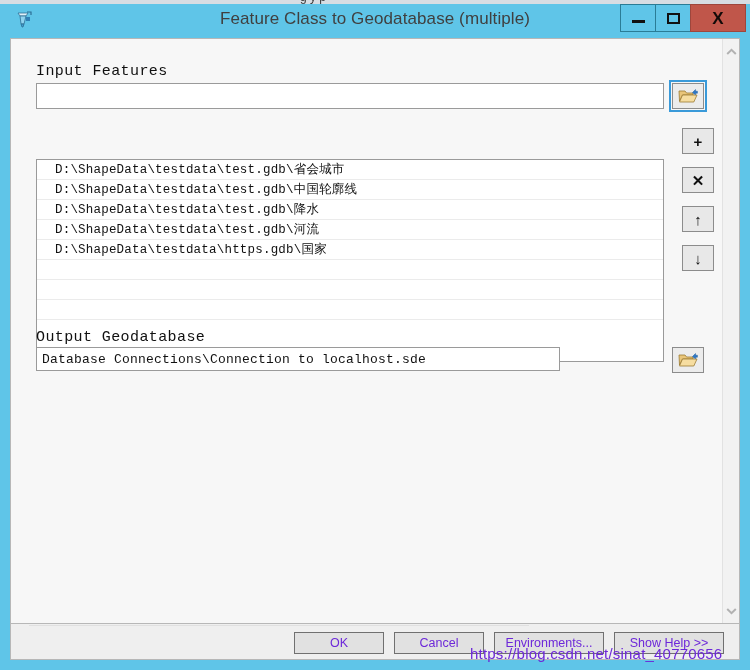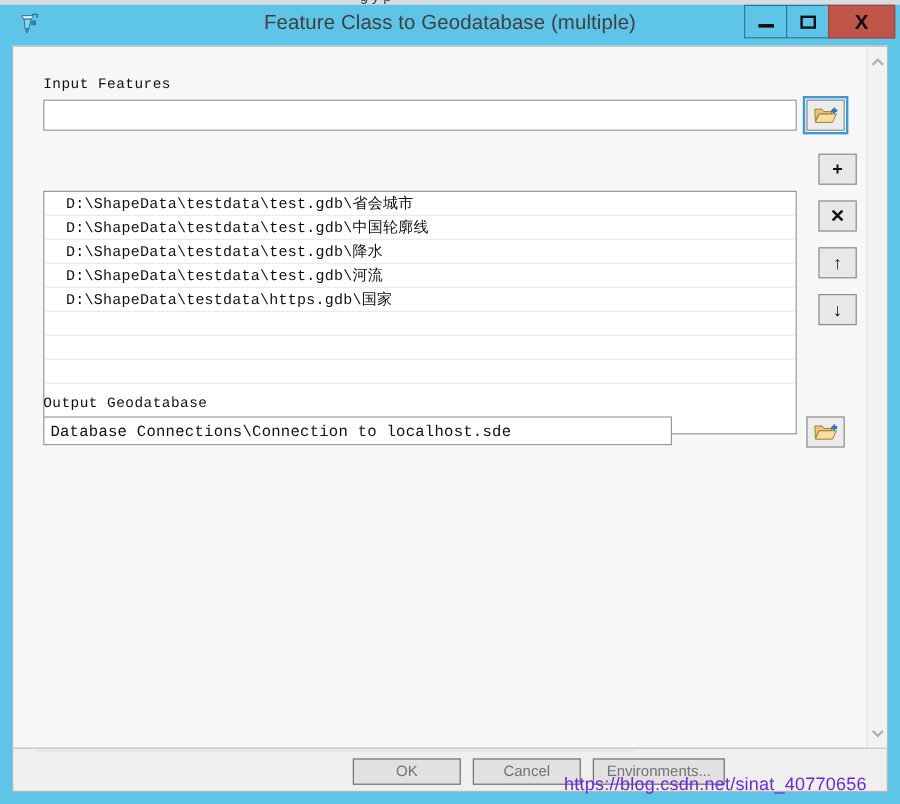--- a/index.html
+++ b/index.html
@@ -135,21 +135,21 @@
     width: 13px; height: 0px;
     background: #cdcdcd;
   }
 
   
   .mono {
     font-family: "Liberation Mono", "DejaVu Sans Mono", monospace;
   }
   .field-label {
     position: absolute;
-    font-size: 12px;
+    font-size: 15px;
     color: #101010;
     letter-spacing: 0.4px;
     white-space: nowrap;
   }
   .text-input {
     position: absolute;
     background: #ffffff;
     border: 1px solid #9a9a9a;
     box-sizing: border-box;
     font-size: 13px;
@@ -234,21 +234,21 @@
     background: #e0e0e0;
   }
   .dlg-btn {
     position: absolute;
     top: 8px;
     height: 22px;
     background: #E1E1E1;
     border: 1px solid #707070;
     box-sizing: border-box;
     font-size: 12.5px;
-    color: #737373;
+    color: #6d28d9;
     display: flex;
     align-items: center;
     justify-content: center;
     line-height: 1;
   }
 
   
   .watermark {
     position: absolute;
     left: 470px; top: 645px;
@@ -362,17 +362,18 @@
     </div>
 
   </div>
 
   <div class="footer">
     <div class="footer-sep"></div>
 
     <div class="dlg-btn" style="left:283px; width:90px;">OK</div>
     <div class="dlg-btn" style="left:383px; width:90px;">Cancel</div>
     <div class="dlg-btn" style="left:483px; width:110px;">Environments...</div>
+    <div class="dlg-btn" style="left:603px; width:110px;">Show Help &gt;&gt;</div>
   </div>
 
   <div class="watermark">https://blog.csdn.net/sinat_40770656</div>
 
 </div>
 
 </body></html>

